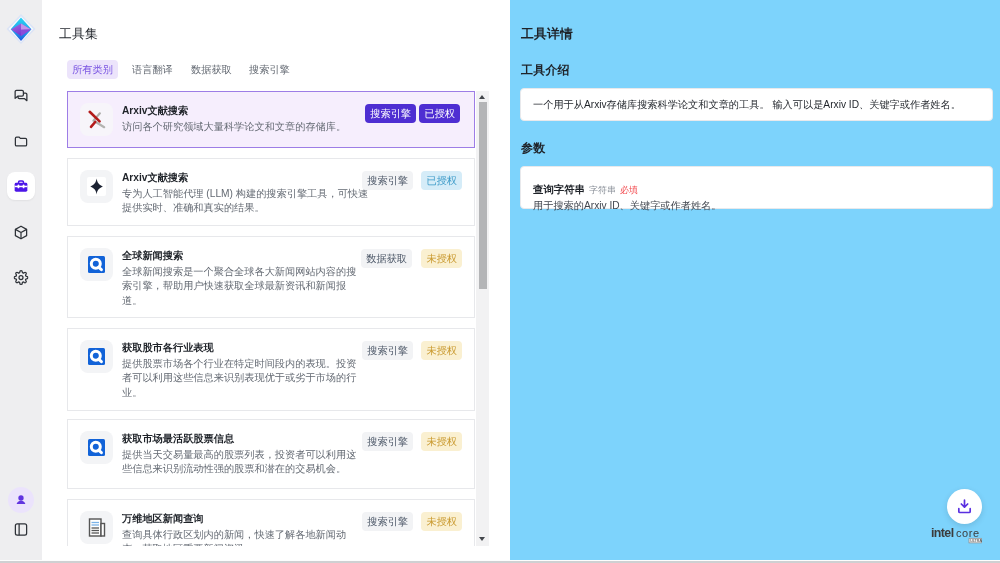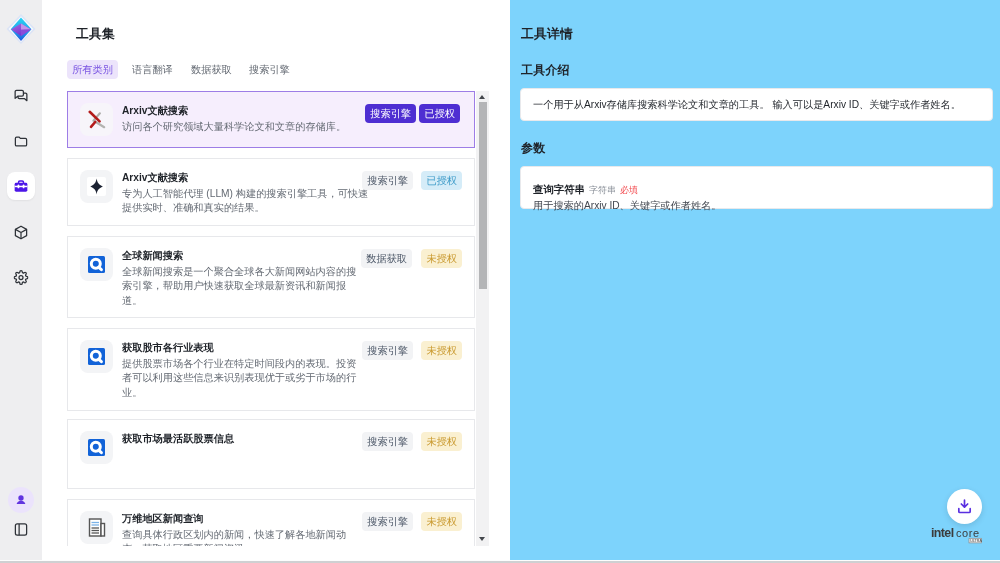--- a/index.html
+++ b/index.html
@@ -9,21 +9,21 @@
 #app::after { content:""; position:absolute; left:0; bottom:0; width:1000px; height:1.5px; background:#fdfdfd; }
 
 
 #sidebar { position:absolute; left:0; top:0; width:42px; height:559.5px; background:#eeeef0; }
 .icn { position:absolute; left:50%; transform:translateX(-50%); }
 #navtile { position:absolute; left:7px; top:172px; width:28px; height:28px; background:#fff; border-radius:8px; box-shadow:0 1px 2px rgba(0,0,0,.06); }
 #avatar { position:absolute; left:8px; top:487px; width:26px; height:26px; border-radius:50%; background:#ebe3fc; }
 
 
 #left { position:absolute; left:42px; top:0; width:468px; height:559.5px; background:#fff; }
-#left h1 { position:absolute; left:34px; top:26px; font-size:12.8px; font-weight:bold; color:#1f2329; letter-spacing:.2px; }
+#left h1 { position:absolute; left:17px; top:26px; font-size:12.8px; font-weight:normal; color:#1f2329; letter-spacing:.2px; }
 .tabs { position:absolute; left:25px; top:60px; height:19px; }
 .tab { position:absolute; top:0; font-size:10.2px; line-height:19px; color:#646a73; white-space:nowrap; }
 .tab.on { left:0; width:51px; text-align:center; background:#ece4fb; color:#7954e2; border-radius:4px; }
 
 #list { position:absolute; left:0; top:85px; width:468px; height:461px; overflow:hidden; }
 .card { position:absolute; left:25px; width:408px; background:#fff; border:1px solid #e7e8eb; border-radius:0; }
 .card.sel { background:#f6eefd; border:1.5px solid #9d7de6; }
 .tile { position:absolute; left:12px; top:11px; width:33px; height:33px; border-radius:8px; background:#f3f4f6; }
 .card.sel .tile { background:#f7f5fa; }
 .ct { position:absolute; left:54px; top:10.5px; font-size:10.2px; font-weight:bold; color:#1f2329; line-height:16px; white-space:nowrap; }
@@ -192,20 +192,21 @@
 
       <div class="card" style="top:334px; height:70px;">
         <div class="tile">
           <svg width="33" height="33" viewBox="0 0 33 33">
             <rect x="8" y="8" width="17" height="17" rx="1.5" fill="#1263d8"></rect>
             <circle cx="15.8" cy="15.8" r="4.5" fill="none" stroke="#fff" stroke-width="3"></circle>
             <path d="M18.6 19.2l2.8 2.5" stroke="#fff" stroke-width="3" stroke-linecap="round"></path>
           </svg>
         </div>
         <div class="ct">获取市场最活跃股票信息</div>
+        <div class="cd">提供当天交易量最高的股票列表，投资者可以利用这<br>些信息来识别流动性强的股票和潜在的交易机会。</div>
         <span class="bdg b-cat" style="right:61px">搜索引擎</span>
         <span class="bdg b-un" style="right:12px">未授权</span>
       </div>
 
       <div class="card" style="top:414px; height:82px;">
         <div class="tile">
           <svg width="33" height="33" viewBox="0 0 33 33">
             <rect x="9.5" y="8" width="11.5" height="17" fill="#fff" stroke="#555" stroke-width="1.4"></rect>
             <rect x="21" y="12.5" width="3.5" height="12.5" fill="#fff" stroke="#555" stroke-width="1.4"></rect>
             <line x1="11.5" y1="11.5" x2="19" y2="11.5" stroke="#7ab2e8" stroke-width="1.3"></line>

